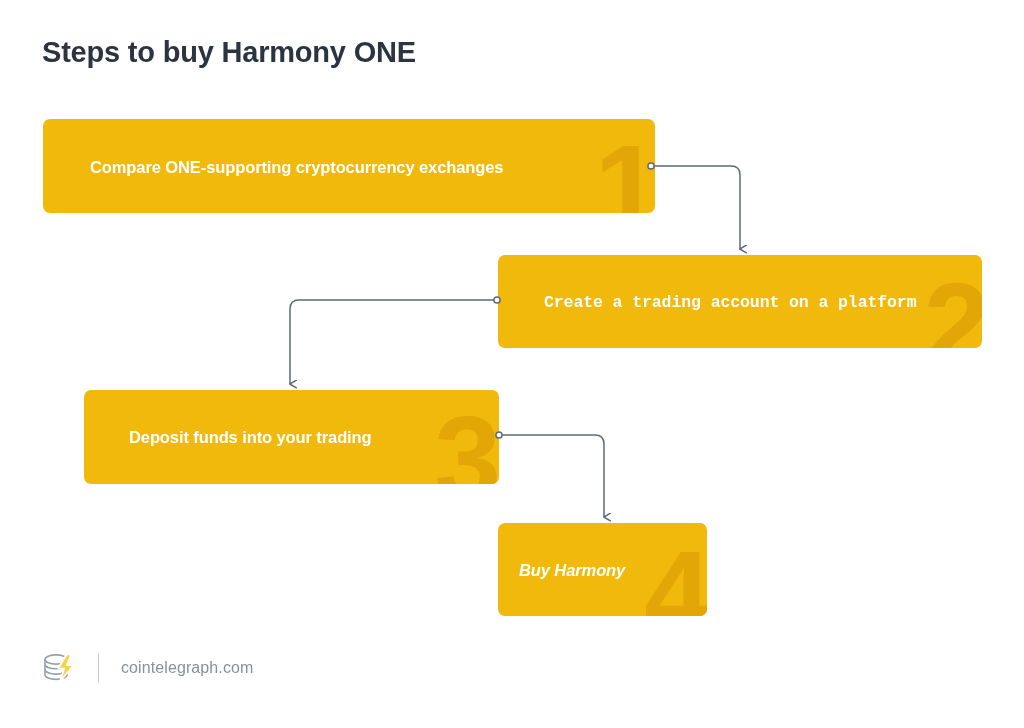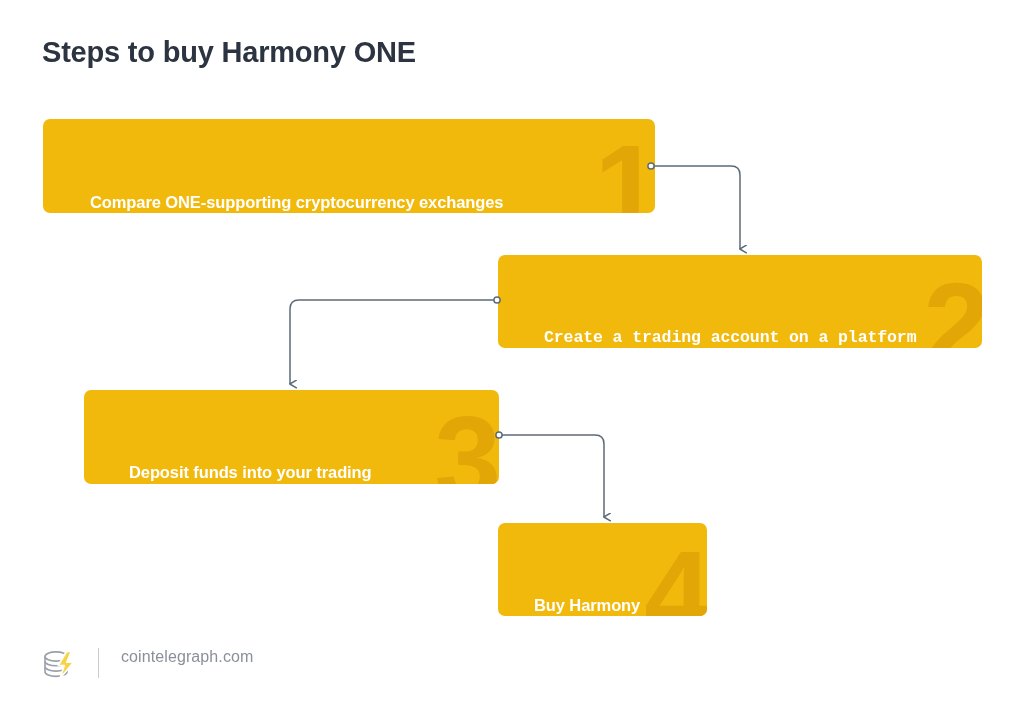--- a/index.html
+++ b/index.html
@@ -36,21 +36,20 @@
     box-sizing: border-box;
   }
   .step-label {
     position: absolute;
     z-index: 3;
     color: #ffffff;
     font-size: 16.5px;
     font-weight: bold;
     white-space: nowrap;
     letter-spacing: -0.1px;
-    margin-top: 35px;
   }
   .step-number {
     position: absolute;
     z-index: 2;
     font-size: 120px;
     font-weight: bold;
     color: #e3a607;
     line-height: 1;
     user-select: none;
   }
@@ -61,38 +60,38 @@
   
   #box-2 { left: 498px; top: 255px; width: 484px; height: 93px; }
   #box-2 .step-label  { left: 46px;  top: 38px; font-family: Liberation Mono, monospace; }
   #box-2 .step-number { right: -8px; top: 10px; }
   
   #box-3 { left: 84px;  top: 390px; width: 415px; height: 94px; }
   #box-3 .step-label  { left: 45px;  top: 38px; }
   #box-3 .step-number { right: -2px; top: 9px; }
   
   #box-4 { left: 498px; top: 523px; width: 209px; height: 93px; }
-  #box-4 .step-label  { left: 36px;  top: 38px; }
+  #box-4 .step-label  { left: 21px;  top: 38px; font-style: italic; }
   #box-4 .step-number { right: -4px; top: 10px; }
 
   #connectors {
     position: absolute;
     left: 0;
     top: 0;
     width: 1024px;
     height: 728px;
     z-index: 4;
     pointer-events: none;
   }
   #footer-bar {
     position: absolute;
     left: 42px;
     top: 648px;
     display: flex;
-    align-items: flex-start;
+    align-items: center;
     height: 40px;
   }
   #footer-logo { width: 36px; height: 34px; display: block; }
   #footer-divider {
     width: 1px;
     height: 30px;
     background: #c9ccd1;
     margin: 0 22px 0 20px;
   }
   #footer-text {

